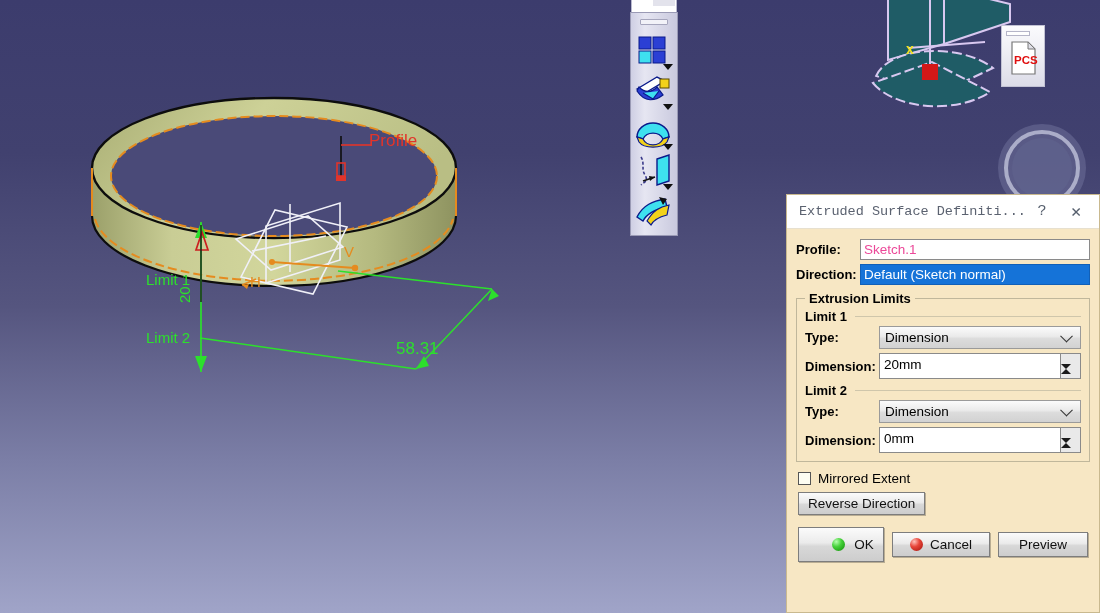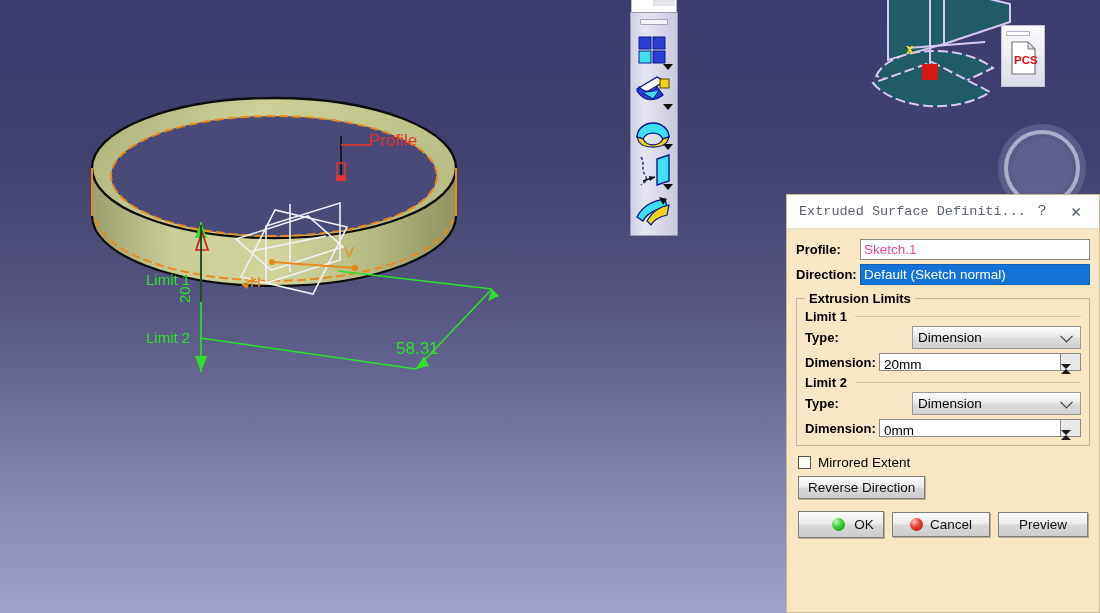--- a/index.html
+++ b/index.html
@@ -86,29 +86,29 @@
   .limhdr .lt{font-weight:bold;font-size:13px;white-space:nowrap;}
   .limhdr .ln{flex:1;height:1px;background:#cfc6ab;margin-left:8px;}
 
   .lrow{display:flex;align-items:center;margin-bottom:4px;}
   .lrow .lab{font-weight:bold;font-size:13px;width:74px;flex:none;}
 
   .sel-box{
     flex:1;height:23px;box-sizing:border-box;
     background:linear-gradient(to bottom,#fbfbfb 0%,#eaeaea 45%,#dcdcdc 55%,#d2d2d2 100%);
     border:1px solid #9a9a9a;display:flex;align-items:center;
-    padding-left:5px;font-size:13.5px;position:relative;cursor:pointer;margin-left:33px;
+    padding-left:5px;font-size:13.5px;position:relative;cursor:pointer;
   }
   .sel-box .chev{
     position:absolute;right:9px;top:50%;width:8px;height:8px;
     border-right:1.6px solid #333;border-bottom:1.6px solid #333;
     transform:translateY(-70%) rotate(45deg);
   }
 
-  .spin-wrap{flex:1;display:flex;height:18px;}
+  .spin-wrap{flex:1;display:flex;height:26px;}
   .spin-wrap .inp{
     flex:1;background:#fff;border:1px solid #8a8a8a;border-right:none;
     box-sizing:border-box;padding:1px 4px;font-size:13.5px;line-height:19px;
   }
   .spin{
     width:21px;display:flex;flex-direction:column;border:1px solid #8a8a8a;
     box-sizing:border-box;background:#e9e9e9;
   }
   .tri-up{width:0;height:0;border-left:5px solid transparent;border-right:5px solid transparent;border-bottom:5px solid #1a1a1a;}
   .tri-dn{width:0;height:0;border-left:5px solid transparent;border-right:5px solid transparent;border-top:5px solid #1a1a1a;}
@@ -123,21 +123,21 @@
   .btn{
     background:linear-gradient(to bottom,#fbfbfb 0%,#ebebeb 45%,#d8d8d8 55%,#cdcdcd 100%);
     border:1px solid #7d7d7d;box-sizing:border-box;
     font-size:13.5px;color:#111;cursor:pointer;
     display:inline-flex;align-items:center;justify-content:center;
     box-shadow:1px 1px 0 rgba(0,0,0,.25);
   }
   #rev-btn{height:23px;padding:0 9px;margin-left:2px;}
 
   #btnbar{display:flex;gap:8px;margin:12px 0 0 2px;align-items:center;}
-  #ok-btn{width:86px;height:27px;gap:9px;padding-left:24px;}
+  #ok-btn{width:86px;height:35px;gap:9px;padding-left:24px;}
   #cancel-btn{width:98px;height:25px;gap:7px;}
   #prev-btn{width:90px;height:25px;}
   .sphere{width:13px;height:13px;border-radius:50%;flex:none;}
   .sphere.green{background:radial-gradient(circle at 33% 28%,#b7ffb0 0%,#46d13a 40%,#0e8a07 100%);}
   .sphere.red{background:radial-gradient(circle at 33% 28%,#ffc2bb 0%,#e8463a 40%,#a1100a 100%);}
 </style>
 </head>
 <body>
 
 <div id="viewport">

